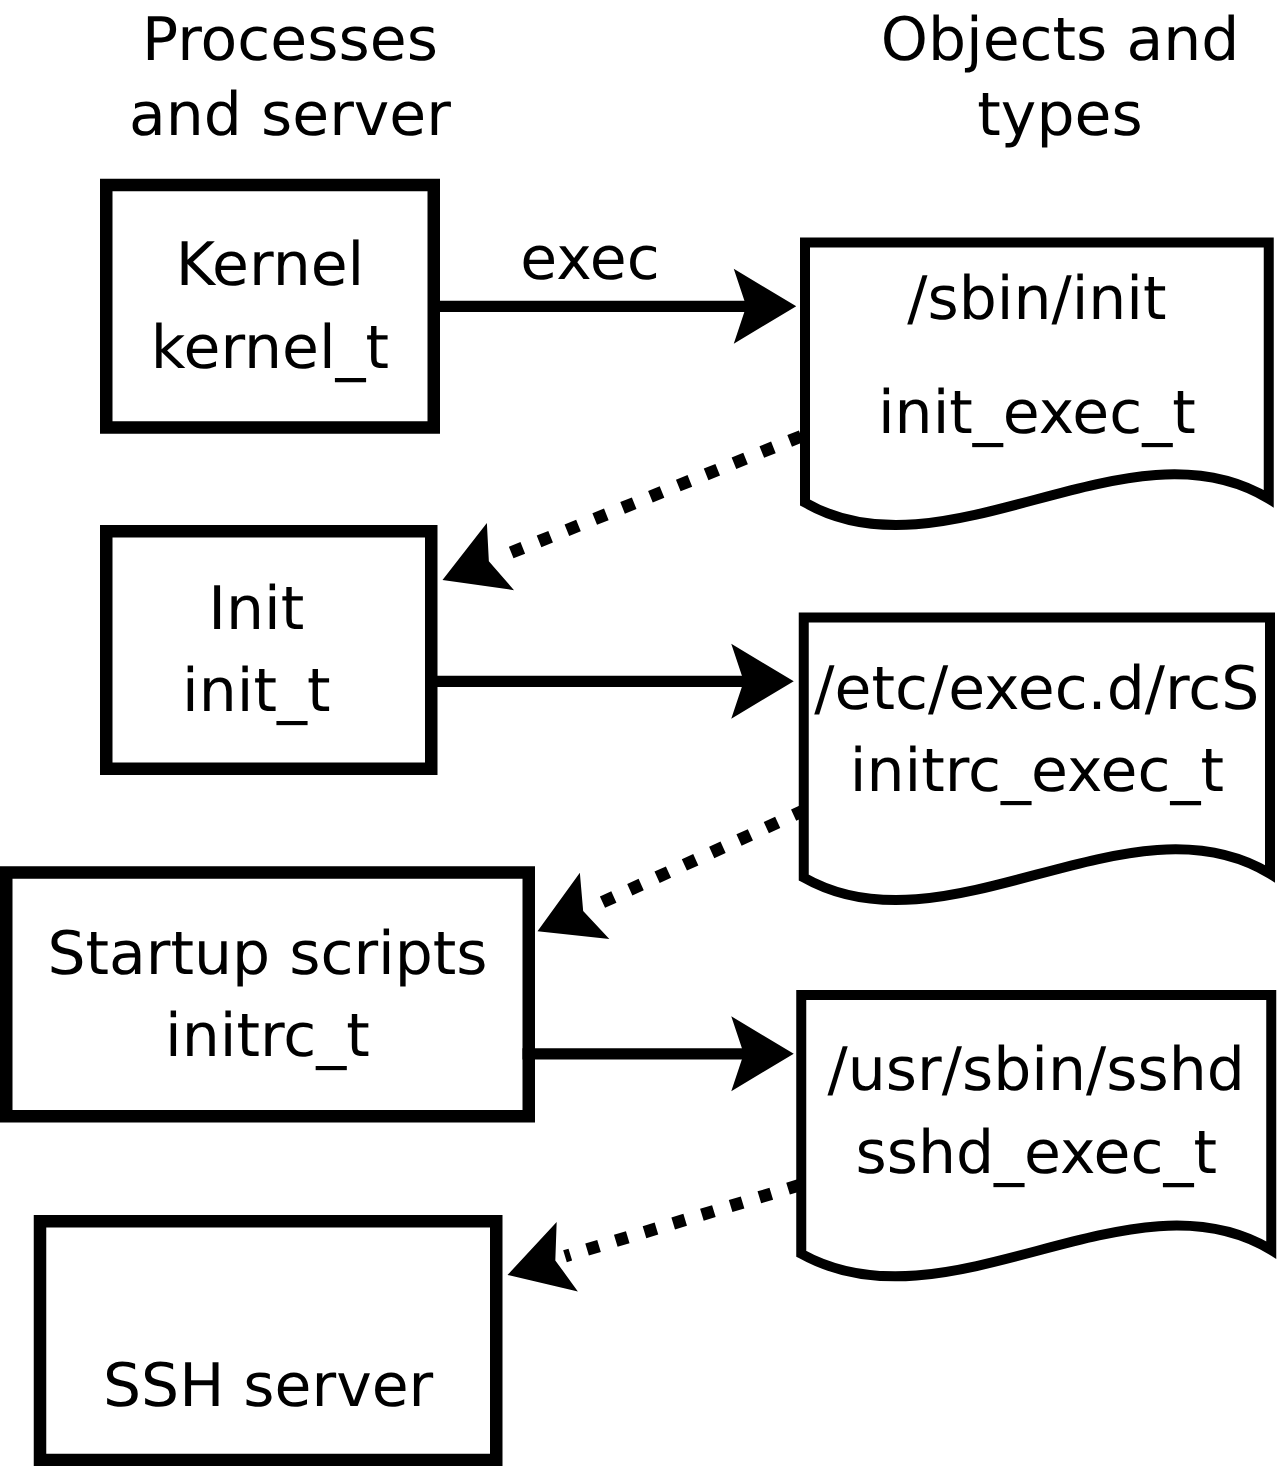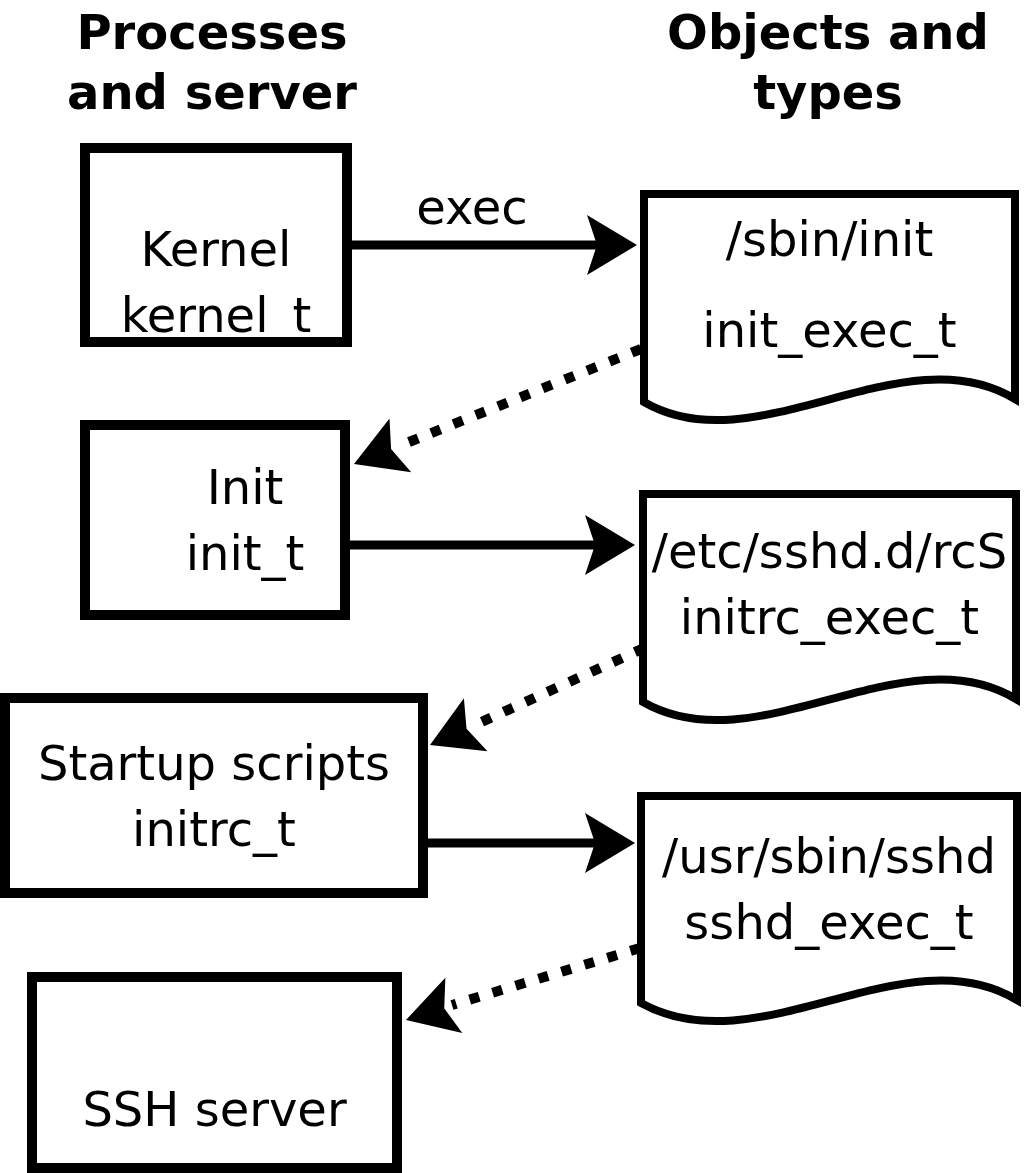--- a/index.html
+++ b/index.html
@@ -23,35 +23,36 @@
     height: 1173px;
   }
   .txt {
     position: absolute;
     text-align: center;
     font-size: 48px;
     line-height: 66px;
     white-space: nowrap;
   }
   .txt.header {
-    font-weight: bold;
+    font-weight: normal;
     line-height: 60px;
+    padding-left: 20px;
   }
   .txt.centered {
     display: flex;
     flex-direction: column;
     justify-content: center;
     align-items: center;
   }
   
   .hdr-left   { left: 0px;   top: 2px;  width: 424px; }
   .hdr-right  { left: 628px; top: 2px;  width: 400px; }
   
-  .kernel-txt  { left: 90px;  top: 153px; width: 252px; height: 184px; margin-top: 37px; }
-  .init-txt    { left: 90px;  top: 430px; width: 230px; height: 180px; padding-left: 40px; }
+  .kernel-txt  { left: 90px;  top: 153px; width: 252px; height: 184px; }
+  .init-txt    { left: 90px;  top: 430px; width: 230px; height: 180px; }
   .startup-txt { left: 10px;  top: 703px; width: 408px; height: 185px; border-radius: 20px; }
   .ssh-txt     { left: 37px;  top: 1020px; width: 355px; height: 178px; }
   
   .doc1-txt { left: 648px; top: 198px; width: 363px; height: 172px; gap: 25px; }
   .doc2-txt { left: 647px; top: 498px; width: 365px; height: 172px; }
   .doc3-txt { left: 645px; top: 803px; width: 368px; height: 172px; }
   
   .exec-txt { left: 332px; top: 183px; width: 280px; line-height: 48px; }
 
   .shape-stroke { fill: #ffffff; stroke: #000000; }
@@ -124,21 +125,21 @@
   </div>
   <div class="txt centered ssh-txt">
     <div>SSH server</div>
   </div>
 
   <div class="txt centered doc1-txt">
     <div>/sbin/init</div>
     <div>init_exec_t</div>
   </div>
   <div class="txt centered doc2-txt">
-    <div>/etc/sshd.d/rcS</div>
+    <div>/etc/exec.d/rcS</div>
     <div>initrc_exec_t</div>
   </div>
   <div class="txt centered doc3-txt">
     <div>/usr/sbin/sshd</div>
     <div>sshd_exec_t</div>
   </div>
 
   <div class="txt exec-txt">exec</div>
 
 </div>

